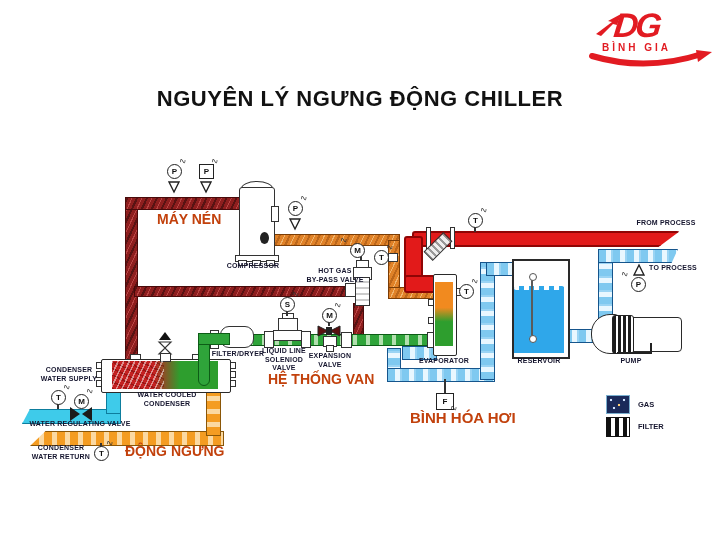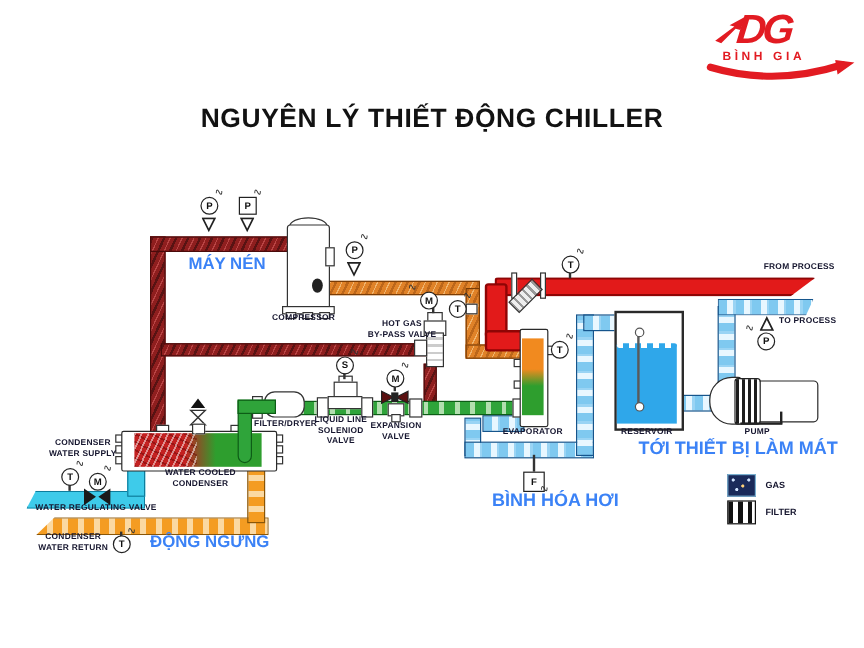--- a/index.html
+++ b/index.html
@@ -26,42 +26,42 @@
   
   .box{background:#fff;border:1px solid #333;z-index:3;}
   .sn{position:absolute;width:13px;height:13px;border:1.5px solid #222;border-radius:50%;background:#fff;
       color:#111;font:bold 8px/13px "Liberation Sans",sans-serif;text-align:center;z-index:7;}
   .sn.sq{border-radius:0;}
   .sn .sg{position:absolute;left:11px;top:-9px;font:9px "DejaVu Sans",sans-serif;font-style:normal;color:#333;transform:rotate(-14deg);}
   .stem{position:absolute;background:#333;z-index:6;}
   
   .lbl{position:absolute;font:bold 7px/8.5px "Liberation Sans",sans-serif;color:#15152e;text-align:center;
        letter-spacing:.2px;z-index:8;white-space:nowrap;}
-  .glbl{position:absolute;font:bold 14px/15px "Liberation Sans",sans-serif;color:#3b82f6;z-index:8;white-space:nowrap;}
+  .glbl{position:absolute;font:bold 14px/15px "Liberation Sans",sans-serif;color:#c2410c;z-index:8;white-space:nowrap;}
   #title{position:absolute;left:0;top:86px;width:720px;text-align:center;
          font:bold 22px "Liberation Sans",sans-serif;color:#121212;letter-spacing:.5px;z-index:9;}
   
   #logo{position:absolute;left:588px;top:6px;width:126px;height:64px;z-index:9;}
   #logo .dg{position:absolute;left:26px;top:0;font:italic 900 34px "Liberation Sans",sans-serif;
             color:#E21B22;letter-spacing:-3px;transform:skewX(-6deg);}
   #logo .nm{position:absolute;left:14px;top:36px;font:bold 10px "Liberation Sans",sans-serif;
             color:#E21B22;letter-spacing:3px;}
   
   #sw-gas{left:606px;top:395px;width:22px;height:17px;border:1.5px solid #7ab0d0;background-color:#1A2A5A;
     background-image:radial-gradient(circle at 4px 4px,#cfe3ff 1px,transparent 1.6px),radial-gradient(circle at 12px 9px,#ffd27a 1px,transparent 1.6px),radial-gradient(circle at 17px 4px,#cfe3ff 1px,transparent 1.6px),radial-gradient(circle at 7px 12px,#cfe3ff 1px,transparent 1.6px);z-index:8;}
   #sw-liq{left:606px;top:417px;width:22px;height:18px;border:1.5px solid #111;
     background:repeating-linear-gradient(90deg,#111 0 4px,#fff 4px 8px);z-index:8;}
   .lg-lbl{font:bold 7.5px "Liberation Sans",sans-serif;color:#15152e;position:absolute;z-index:8;}
 </style>
 </head>
 <body>
 
 <div id="stage">
 
-  <div id="title">NGUYÊN LÝ THIẾT ĐỘNG CHILLER</div>
+  <div id="title">NGUYÊN LÝ NGƯNG ĐỘNG CHILLER</div>
 
   <div id="logo">
     <svg class="abs" style="left:6px;top:6px;" width="30" height="26" viewBox="0 0 30 26">
       <path d="M2,22 L18,10 L14,9 L27,2 L23,13 L19,12 L7,24 Z" fill="#E21B22"></path>
     </svg>
     <div class="dg">DG</div>
     <div class="nm">BÌNH GIA</div>
     <svg class="abs" style="left:0;top:44px;" width="126" height="20" viewBox="0 0 126 20">
       <path d="M4,6 Q58,22 114,4" fill="none" stroke="#E21B22" stroke-width="6" stroke-linecap="round"></path>
       <path d="M108,0 L124,2 L110,12 Z" fill="#E21B22"></path>
@@ -249,22 +249,22 @@
   <div class="lbl" style="left:28px;top:444px;width:66px;">
     <div>CONDENSER</div>
       <div>WATER RETURN</div>
   </div>
   <div class="lbl" style="left:130px;top:391px;width:74px;">
     <div>WATER COOLED</div>
       <div>CONDENSER</div>
   </div>
 
   <div class="glbl" style="left:157px;top:212px;">MÁY NÉN</div>
+  <div class="glbl" style="left:268px;top:372px;">HỆ THỐNG VAN</div>
   <div class="glbl" style="left:125px;top:444px;">ĐỘNG NGƯNG</div>
   <div class="glbl" style="left:410px;top:410px;font-size:15px;">BÌNH HÓA HƠI</div>
-  <div class="glbl" style="left:532px;top:366px;font-size:15px;">TỚI THIẾT BỊ LÀM MÁT</div>
 
   <div class="abs" id="sw-gas"></div>
   <div class="lg-lbl" style="left:638px;top:400px;">GAS</div>
   <div class="abs" id="sw-liq"></div>
   <div class="lg-lbl" style="left:638px;top:422px;">FILTER</div>
 
 </div>
 
 </body></html>

